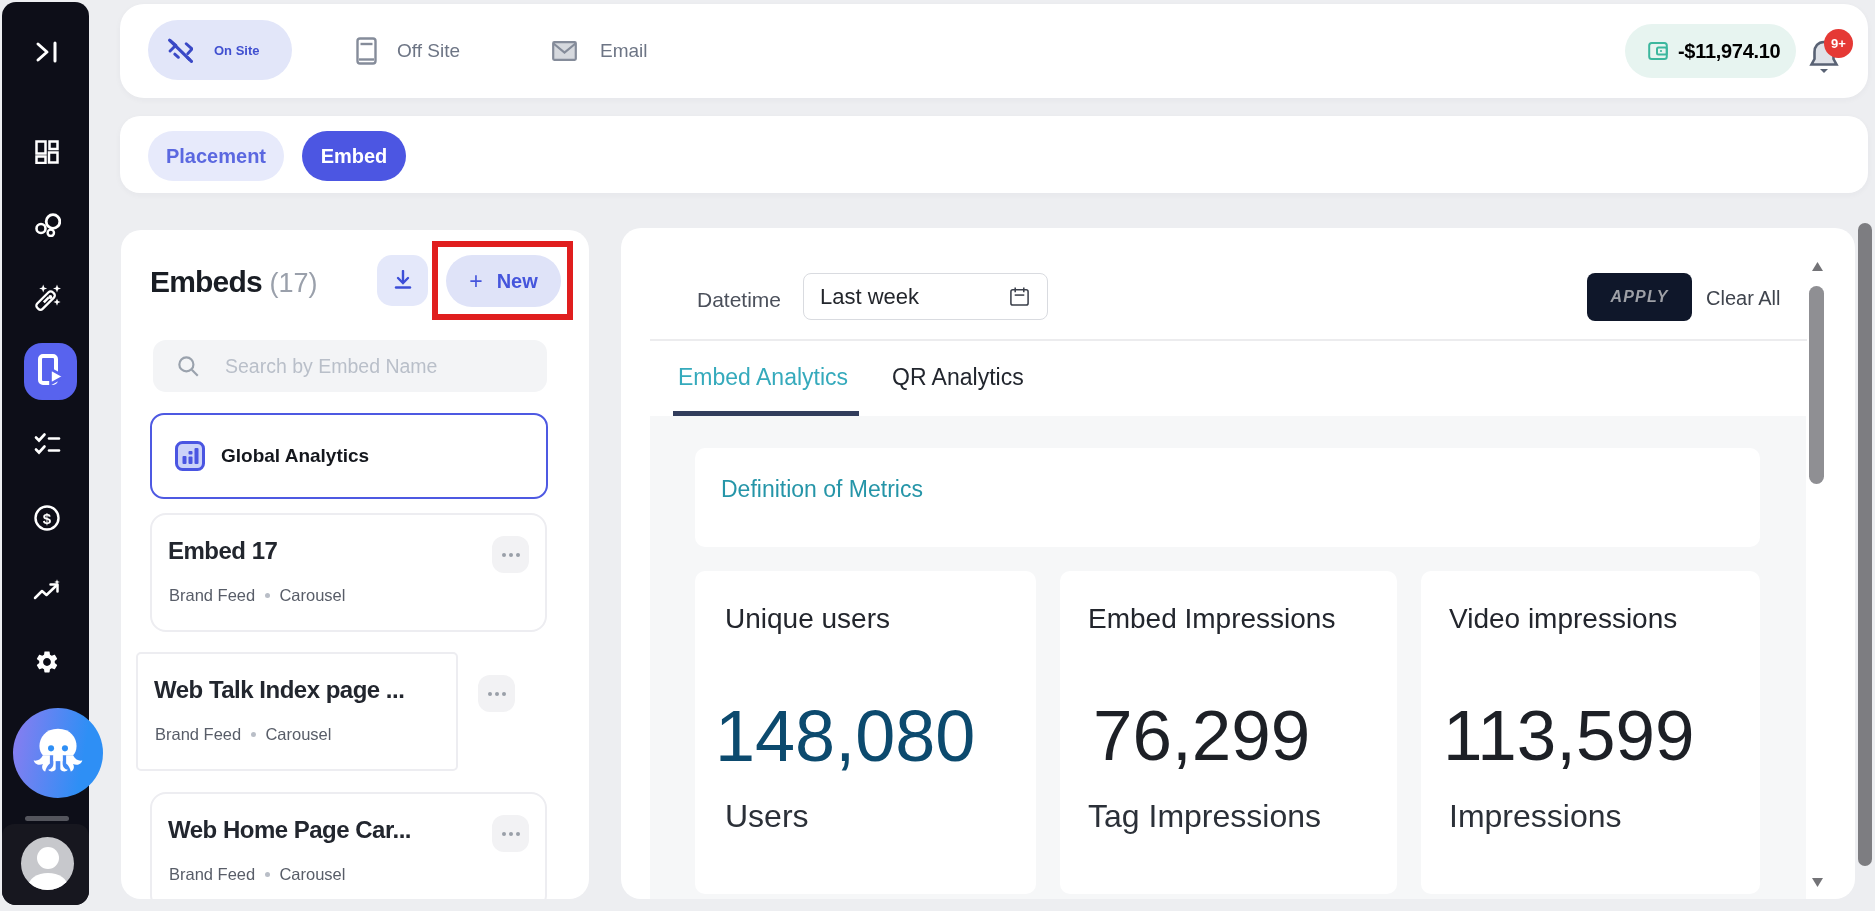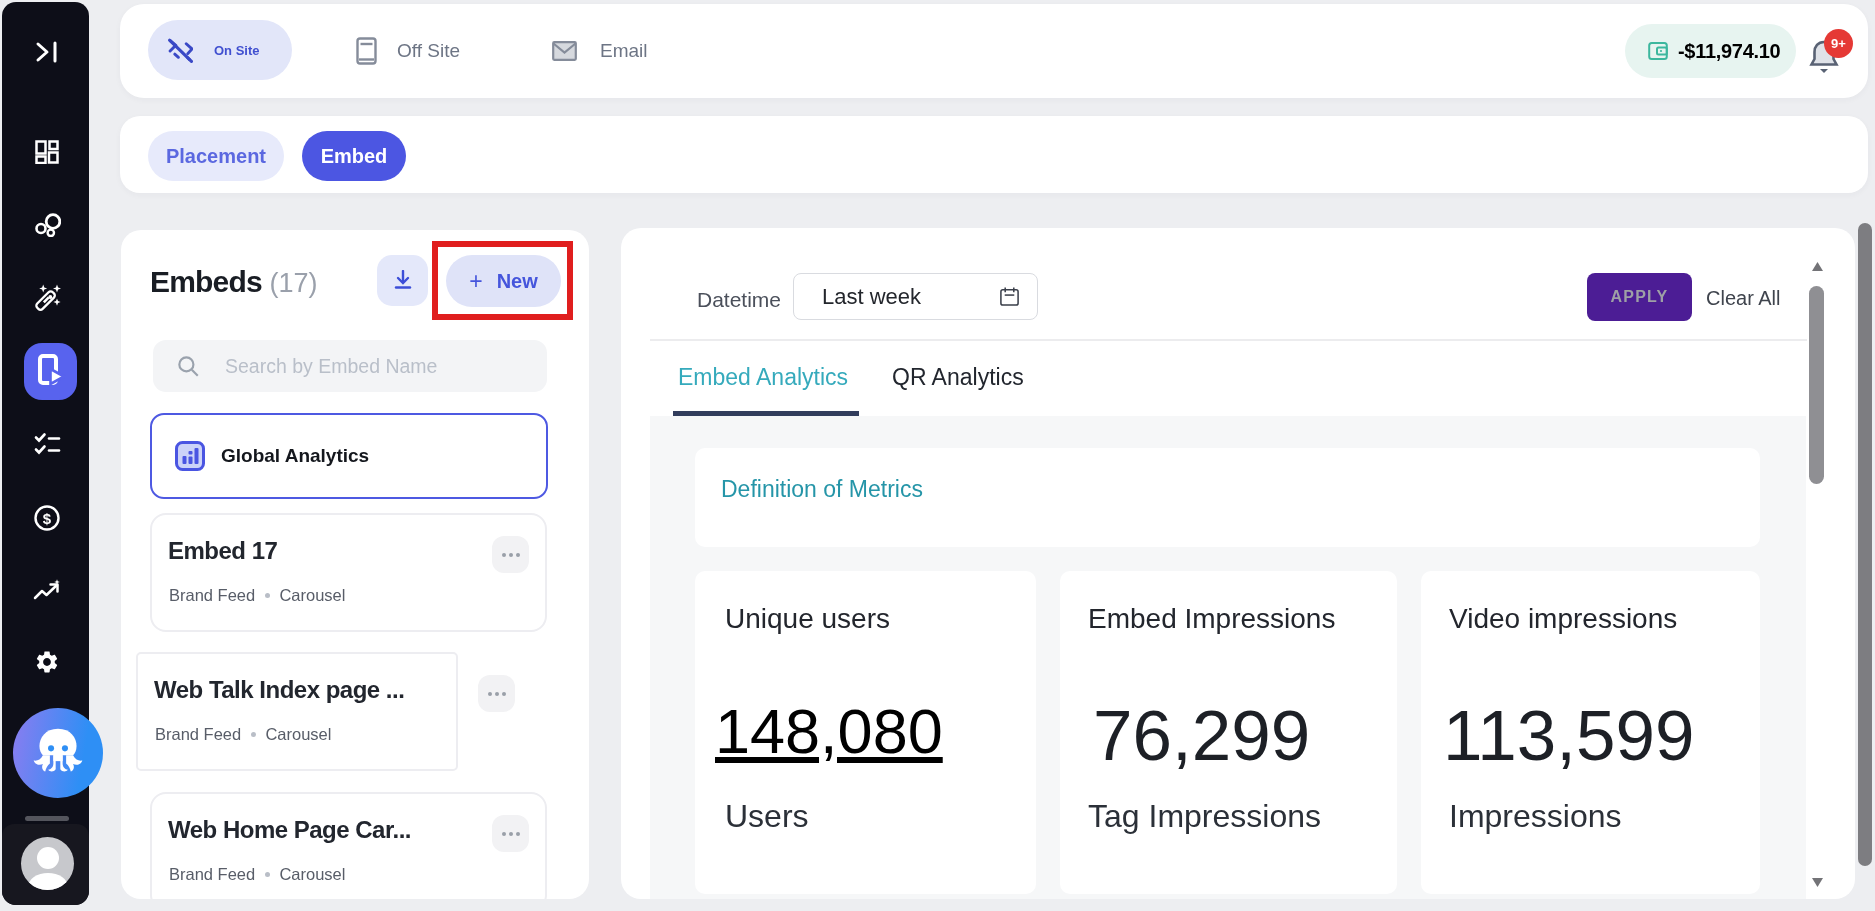--- a/index.html
+++ b/index.html
@@ -135,50 +135,50 @@
         <i style="width:4px;height:4px;border-radius:50%;background:#9aa0a8;"></i>
         <i style="width:4px;height:4px;border-radius:50%;background:#9aa0a8;"></i>
     </div>
     <span class="abs" style="left:17px; top:71px; font-size:16.5px; color:#585d68;">Brand Feed <i style="display:inline-block;width:5px;height:5px;border-radius:50%;background:#b9bec7;vertical-align:middle;margin:0 5px 3px 5px;"></i> Carousel</span>
   </div>
 </div>
 
 <div class="abs card" style="left:621px; top:228px; width:1234px; height:671px; border-radius:20px; overflow:hidden;">
 
   <span class="abs" style="left:76px; top:60px; font-size:21px; color:#4b505b;">Datetime</span>
-  <div class="abs flex" style="left:172px; top:45px; width:245px; height:47px; border:1px solid #d9dbe0; border-radius:8px; padding-left:28px;">
+  <div class="abs flex" style="left:182px; top:45px; width:245px; height:47px; border:1px solid #d9dbe0; border-radius:8px; padding-left:16px;">
     <span style="font-size:22px; color:#23262c;">Last week</span>
     <svg class="abs" style="right:17px;" width="21" height="21" viewBox="0 0 22 22" fill="none" stroke="#3a3f4a" stroke-width="1.6">
       <rect x="2" y="4" width="18" height="16" rx="2"></rect>
       <line x1="6.5" y1="1.5" x2="6.5" y2="6.5"></line>
       <line x1="15.5" y1="1.5" x2="15.5" y2="6.5"></line>
       <line x1="6" y1="9.5" x2="16" y2="9.5"></line>
     </svg>
   </div>
 
-  <div class="abs flex" style="left:966px; top:45px; width:105px; height:48px; background:#4c1d95; border-radius:8px; justify-content:center;">
+  <div class="abs flex" style="left:966px; top:45px; width:105px; height:48px; background:#0f172a; border-radius:8px; justify-content:center;font-style:italic;">
     <span style="font-size:16px; font-weight:700; color:#9ea0a6; letter-spacing:1.2px;">APPLY</span>
   </div>
   <span class="abs" style="left:1085px; top:59px; font-size:20px; color:#3f444d;">Clear All</span>
 
   <div class="abs" style="left:29px; top:111px; width:1157px; height:2px; background:#ececee;"></div>
 
   <span class="abs" style="left:57px; top:136px; font-size:23px; color:#35aabc;">Embed Analytics</span>
   <span class="abs" style="left:271px; top:136px; font-size:23px; color:#22262e;">QR Analytics</span>
   <div class="abs" style="left:52px; top:183px; width:186px; height:5px; background:#323d5c;"></div>
 
   <div class="abs" style="left:29px; top:188px; width:1156px; height:483px; background:#f6f7f8;">
 
     <div class="abs card" style="left:45px; top:32px; width:1065px; height:99px; border-radius:10px;">
       <span class="abs" style="left:26px; top:28px; font-size:23px; color:#2595a8;">Definition of Metrics</span>
     </div>
 
     <div class="abs card" style="left:45px; top:155px; width:341px; height:323px; border-radius:10px;">
       <span class="abs" style="left:30px; top:32px; font-size:28px; font-weight:500; color:#23262d;">Unique users</span>
-      <span class="abs" style="left:20px; top:124px; font-size:63px; color:#000000; letter-spacing:0;text-decoration:underline;">148,080</span>
+      <span class="abs" style="left:20px; top:124px; font-size:72px; color:#0c4a6e; letter-spacing:0;">148,080</span>
       <span class="abs" style="left:30px; top:227px; font-size:32px; color:#2b3038;">Users</span>
     </div>
     <div class="abs card" style="left:410px; top:155px; width:337px; height:323px; border-radius:10px;">
       <span class="abs" style="left:28px; top:32px; font-size:28px; font-weight:500; color:#23262d;">Embed Impressions</span>
       <span class="abs" style="left:33px; top:124px; font-size:71px; color:#1d2026; letter-spacing:0;">76,299</span>
       <span class="abs" style="left:28px; top:227px; font-size:32px; color:#2b3038;">Tag Impressions</span>
     </div>
     <div class="abs card" style="left:771px; top:155px; width:339px; height:323px; border-radius:10px;">
       <span class="abs" style="left:28px; top:32px; font-size:28px; font-weight:500; color:#23262d;">Video impressions</span>
       <span class="abs" style="left:22px; top:124px; font-size:71px; color:#1d2026; letter-spacing:0;">113,599</span>

